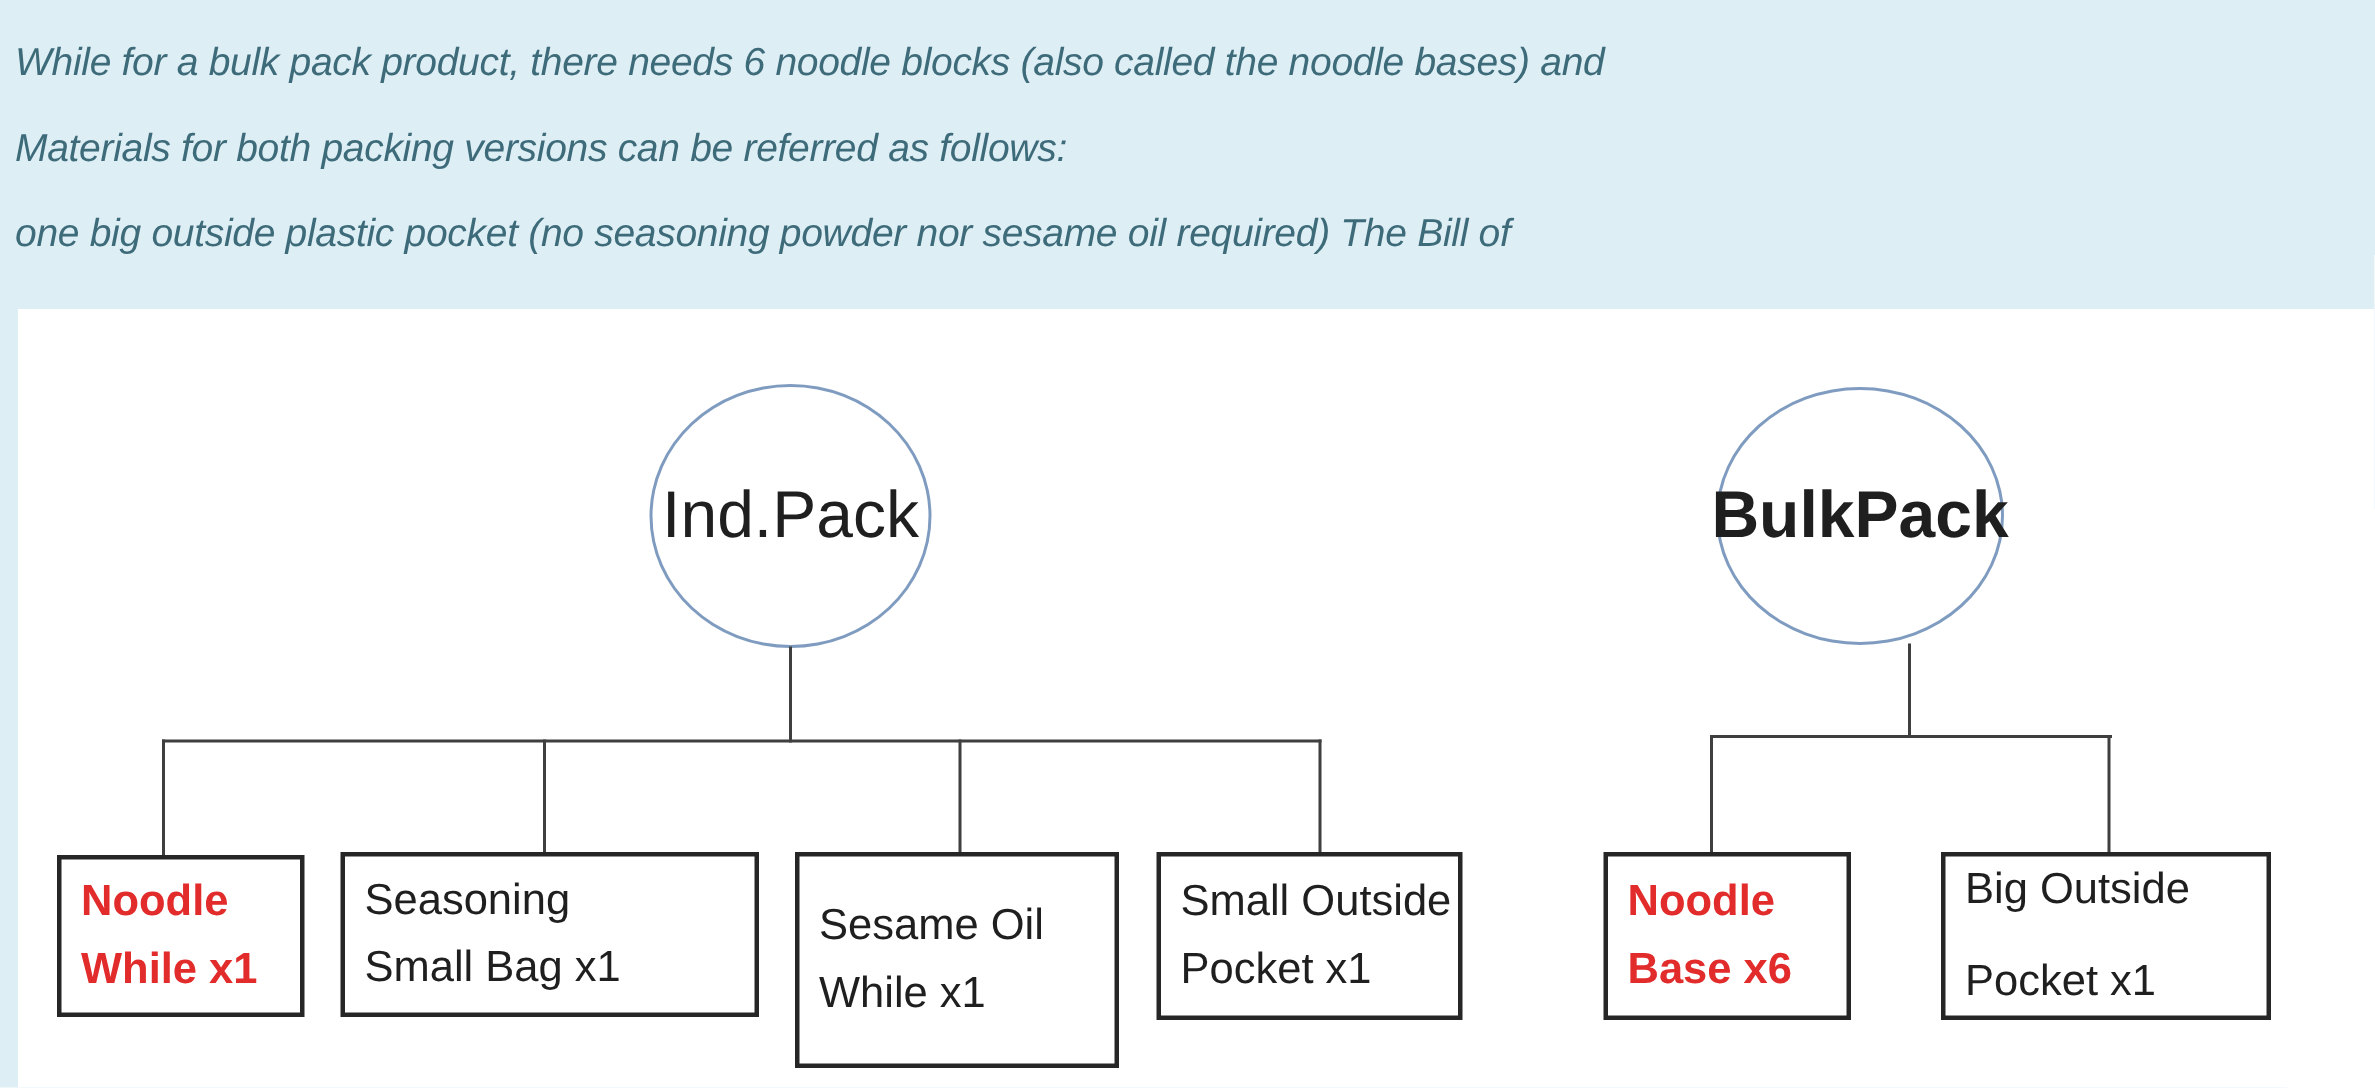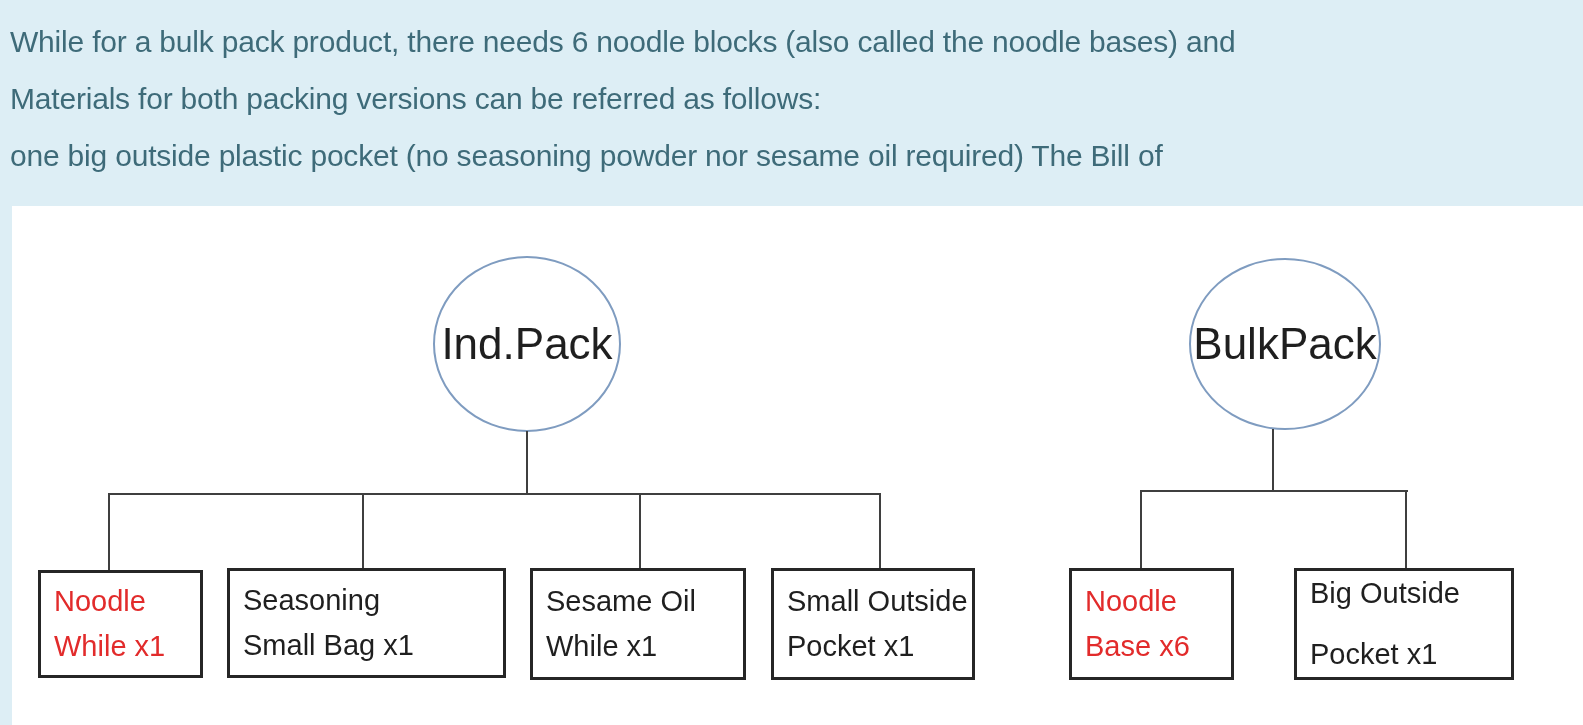--- a/index.html
+++ b/index.html
@@ -19,23 +19,24 @@
     font-family: "Liberation Sans", sans-serif;
   }
   body { background: var(--page-bg); position: relative; }
 
   
   .intro {
     position: absolute;
     left: 10px; top: 13px;
     width: 1573px;
     color: var(--intro-text);
-    font-size: 30px;
+    font-size: 26px;
     line-height: 57px;
     letter-spacing: -0.2px;
+    font-style: italic;
   }
   .intro-line {
     white-space: nowrap;
     overflow: hidden;
   }
 
   
   .panel {
     position: absolute;
     left: 12px; top: 206px;
@@ -71,21 +72,21 @@
     padding-left: 13px;
     font-size: 29px;
     line-height: 45px;
     color: var(--dark-text);
     white-space: nowrap;
     overflow: hidden;
   }
   .node-box span { display: block; }
   .node-box.red {
     color: var(--red-text);
-    font-weight: normal;
+    font-weight: bold;
   }
 </style>
 </head>
 <body>
 
 <div class="intro">
   <div class="intro-line">While for a bulk pack product, there needs 6 noodle blocks (also called the noodle bases) and</div>
   <div class="intro-line">Materials for both packing versions can be referred as follows:</div>
   <div class="intro-line">one big outside plastic pocket (no seasoning powder nor sesame oil required) The Bill of</div>
 </div>
@@ -105,30 +106,30 @@
 <div class="abs conn" style="left:879px; top:493px; width:2px; height:77px;"></div>
 
 <div class="abs node-box red" style="left:38px; top:570px; width:165px; height:108px;">
   <span>Noodle</span>
   <span>While x1</span>
 </div>
 <div class="abs node-box" style="left:227px; top:568px; width:279px; height:110px;justify-content:center;">
   <span>Seasoning</span>
   <span>Small Bag x1</span>
 </div>
-<div class="abs node-box" style="left:530px; top:568px; width:216px; height:112px;">
+<div class="abs node-box" style="left:530px; top:568px; width:216px; height:144px;">
   <span>Sesame Oil</span>
   <span>While x1</span>
 </div>
 <div class="abs node-box" style="left:771px; top:568px; width:204px; height:112px;">
   <span>Small Outside</span>
   <span>Pocket x1</span>
 </div>
 
-<div class="abs circle" style="left:1189px; top:258px; width:192px; height:172px;">
+<div class="abs circle" style="left:1144px; top:258px; width:192px; height:172px;font-weight:bold;">
   <span>Bulk</span>
   <span>Pack</span>
 </div>
 
 <div class="abs conn" style="left:1272px; top:429px; width:2px; height:63px;"></div>
 <div class="abs conn" style="left:1140px; top:490px; width:268px; height:2px;"></div>
 <div class="abs conn" style="left:1140px; top:490px; width:2px; height:80px;"></div>
 <div class="abs conn" style="left:1405px; top:490px; width:2px; height:80px;"></div>
 
 <div class="abs node-box red" style="left:1069px; top:568px; width:165px; height:112px;">

